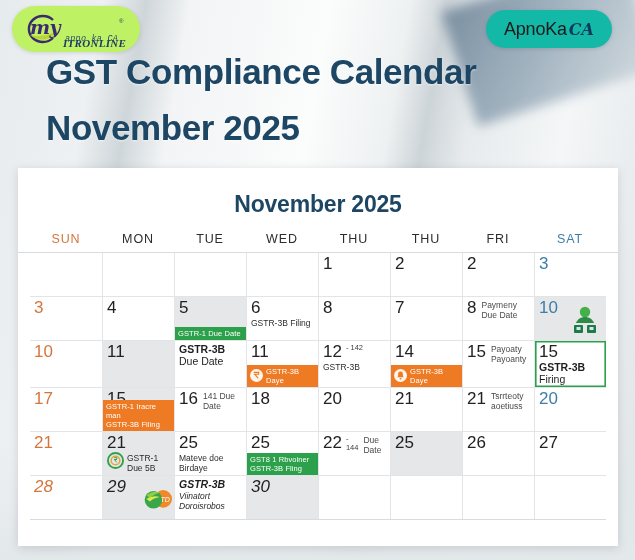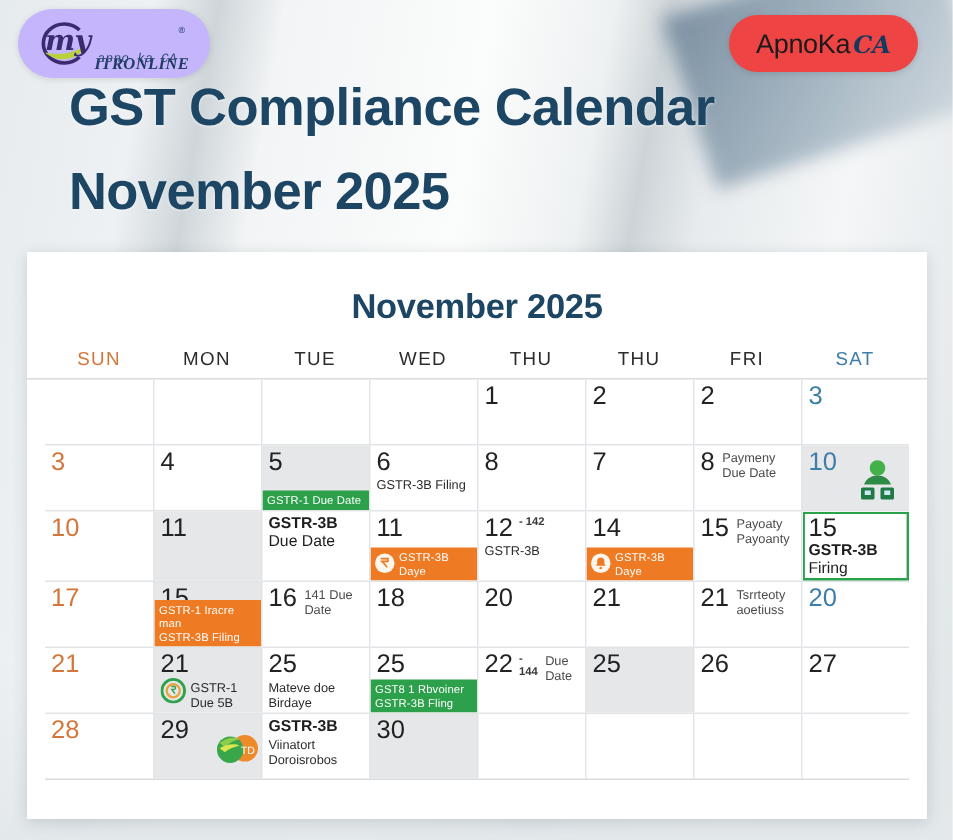--- a/index.html
+++ b/index.html
@@ -70,21 +70,21 @@
     letter-spacing: -0.4px;
     text-shadow: 0 1px 2px rgba(255,255,255,.55);
   }
   .title-line { display: block; white-space: nowrap; margin-top: 16px; }
 
   
   .logo-pill {
     position: absolute;
     left: 12px; top: 6px;
     width: 128px; height: 46px;
-    background: #c4b5fd;
+    background: #bef264;
     border-radius: 23px;
     box-shadow: 0 1px 4px rgba(0,0,0,.12);
     overflow: hidden;
   }
   .logo-inner {
     position: absolute;
     left: 9px; top: 7px;
     width: 112px; height: 34px;
   }
   .logo-swoosh {
@@ -128,21 +128,21 @@
     color: #2b4a73;
     letter-spacing: .2px;
   }
 
   
   .apnoka-pill {
     position: absolute;
     right: 23px; top: 10px;
     height: 38px;
     padding: 0 18px;
-    background: #ef4444;
+    background: #14b8a6;
     border-radius: 19px;
     box-shadow: 0 1px 4px rgba(0,0,0,.13);
     display: flex;
     align-items: center;
     gap: 2px;
   }
   .apnoka-text {
     font-size: 18px;
     color: #1b1b1b;
     letter-spacing: -0.2px;
@@ -195,21 +195,21 @@
 
   .grid {
     padding: 0 12px 0 12px;
   }
   .week {
     display: grid;
     grid-template-columns: repeat(8, 1fr);
     border-bottom: 1px solid #e2e5e7;
     min-height: 43px;
   }
-  .week:last-child { border-bottom: 1px solid #d8dcdf; }
+  .week:last-child { border-bottom: 1px solid #d8dcdf; font-style: italic; }
 
   .cell {
     position: relative;
     border-left: 1px solid #e2e5e7;
     padding: 2px 3px 2px 4px;
     min-height: 43px;
     overflow: hidden;
   }
   .cell:first-child { border-left: none; }
   .cell.shade { background: #e6e7e8; }
@@ -233,21 +233,20 @@
     line-height: 1.15;
     margin-left: 3px;
     margin-top: 2px;
     max-width: 44px;
   }
   .sup-note {
     font-size: 7.5px;
     color: #3a3a3a;
     vertical-align: super;
     margin-left: 2px;
-    font-weight: bold;
   }
 
   .blk-note {
     font-size: 10.5px;
     color: #1e1e1e;
     line-height: 1.15;
     font-weight: bold;
   }
   .blk-note .sub { font-weight: normal; }
 

